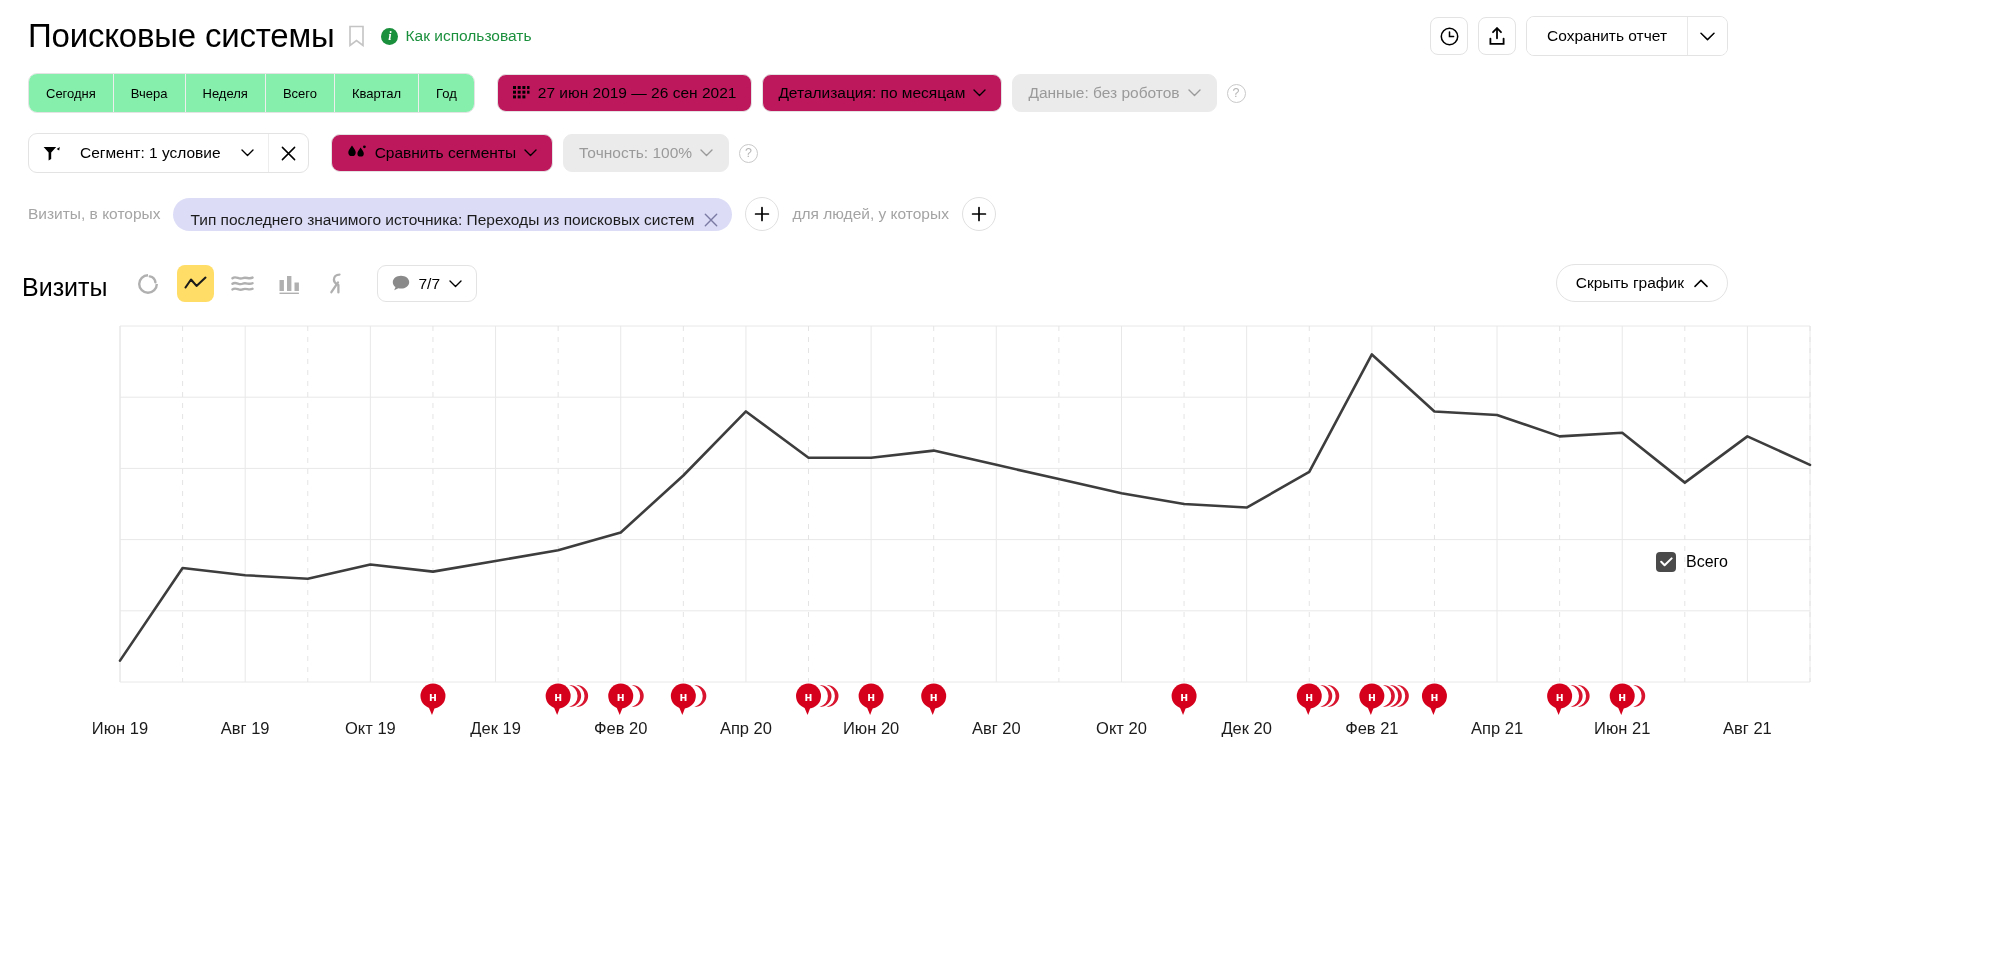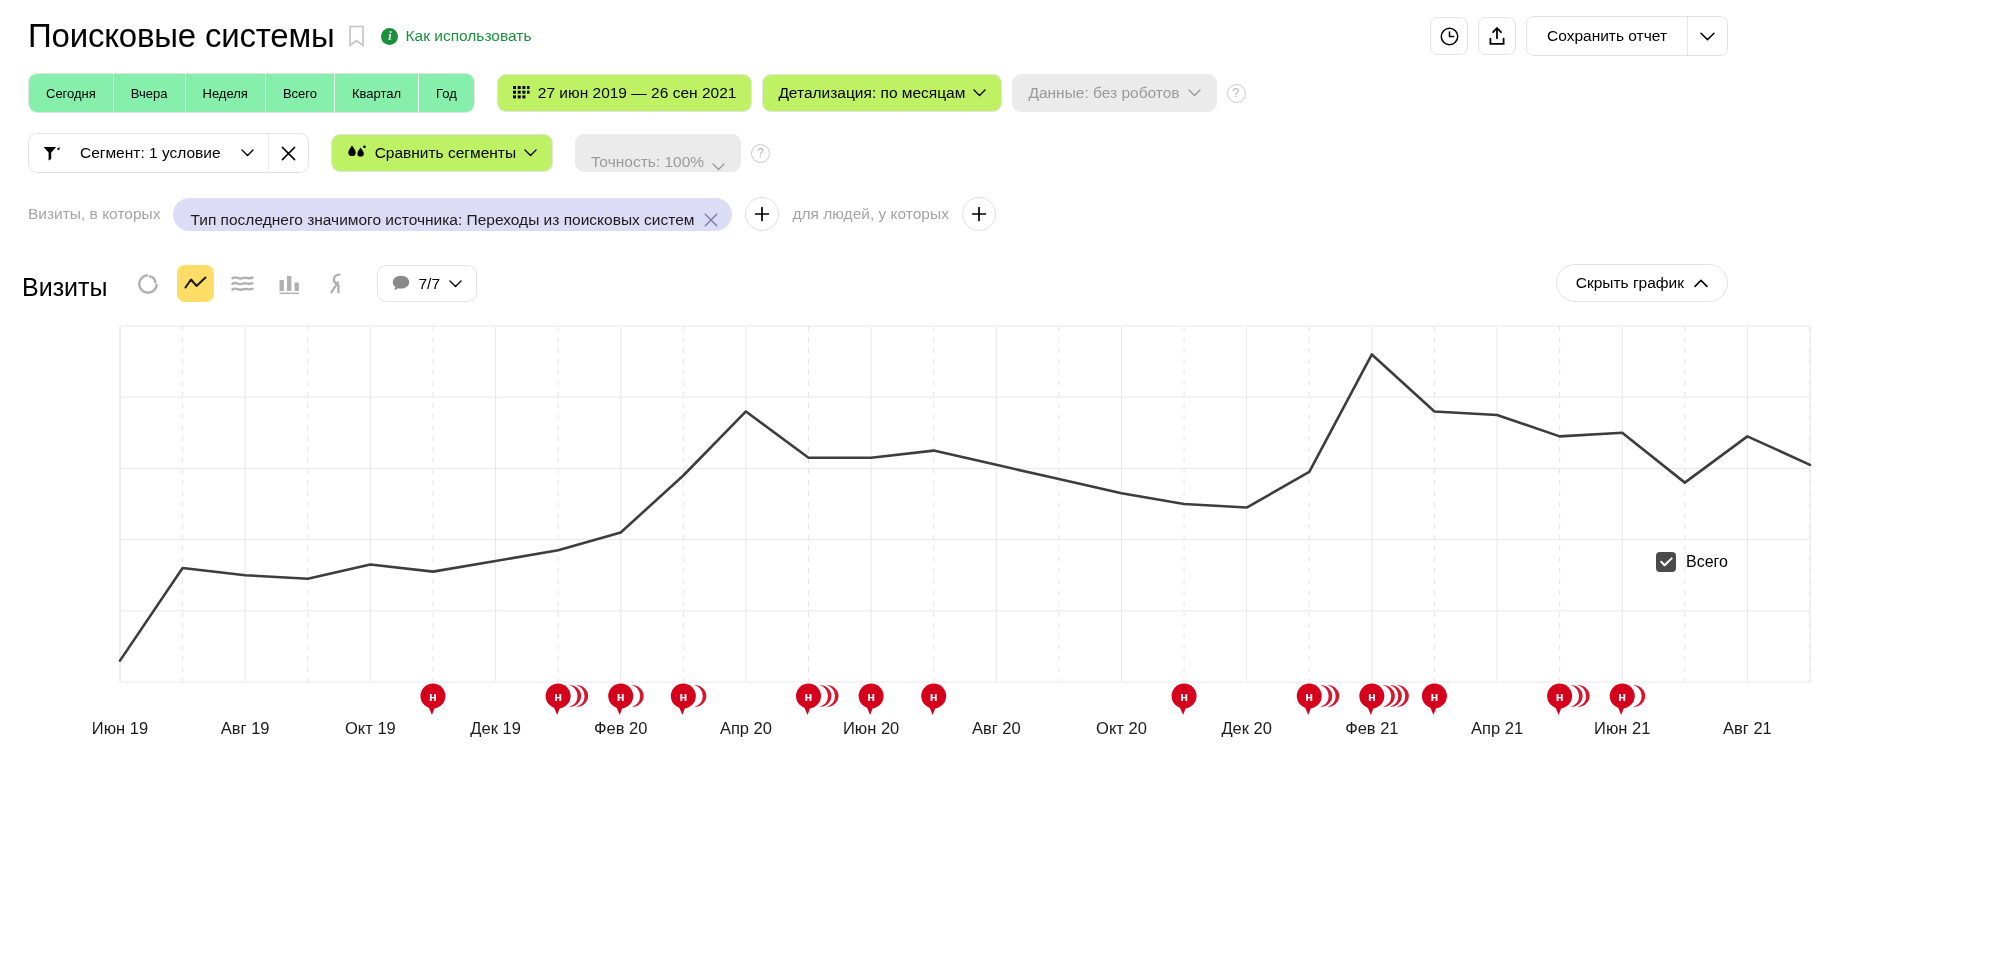--- a/index.html
+++ b/index.html
@@ -58,21 +58,21 @@
   .seg-btn {
     padding: 0 17px; height: 38px; display: flex; align-items: center; justify-content: center;
     font-size: 13px; color: #000; cursor: pointer; background: #86efac;
     border-right: 1px solid #eeeeee; white-space: nowrap;
   }
   .seg-btn:last-child { border-right: none; }
 
   .pill {
     display: flex; align-items: center; gap: 8px;
     height: 38px; padding: 0 15px; border: 1px solid #e3e3e3; border-radius: 9px;
-    background: #bef264; font-size: 15.5px; color: #000; cursor: pointer; white-space: nowrap;
+    background: #be185d; font-size: 15.5px; color: #000; cursor: pointer; white-space: nowrap;
   }
   .pill.disabled { background: #ebebeb; border-color: #ebebeb; color: #9a9a9a; cursor: default; }
 
   .pill-group { display: flex; align-items: stretch; border: 1px solid #e3e3e3; border-radius: 9px; background: #fff; overflow: hidden; }
   .pill-group .pg-main {
     display: flex; align-items: center; gap: 20px; height: 38px; padding: 0 14px;
     font-size: 15.5px; cursor: pointer; white-space: nowrap;
   }
   .pill-group .pg-x {
     width: 40px; height: 38px; display: flex; align-items: center; justify-content: center;
@@ -258,21 +258,21 @@
         </svg>
       </span>
       <span>Сравнить сегменты</span>
       <span style="display:flex;">
         <svg width="13" height="8" viewBox="0 0 13 8" fill="none">
           <path d="M1 1 6.5 6.4 12 1" stroke="#000" stroke-width="1.4" stroke-linecap="round" stroke-linejoin="round"></path>
         </svg>
       </span>
     </div>
 
-    <div class="pill disabled" style="margin-left:12px;align-items:flex-end;">
+    <div class="pill disabled" style="">
       <span>Точность: 100%</span>
       <span style="display:flex;">
         <svg width="13" height="8" viewBox="0 0 13 8" fill="none">
           <path d="M1 1 6.5 6.4 12 1" stroke="#9a9a9a" stroke-width="1.4" stroke-linecap="round" stroke-linejoin="round"></path>
         </svg>
       </span>
     </div>
 
     <div class="help-ic">?</div>
   </div>

